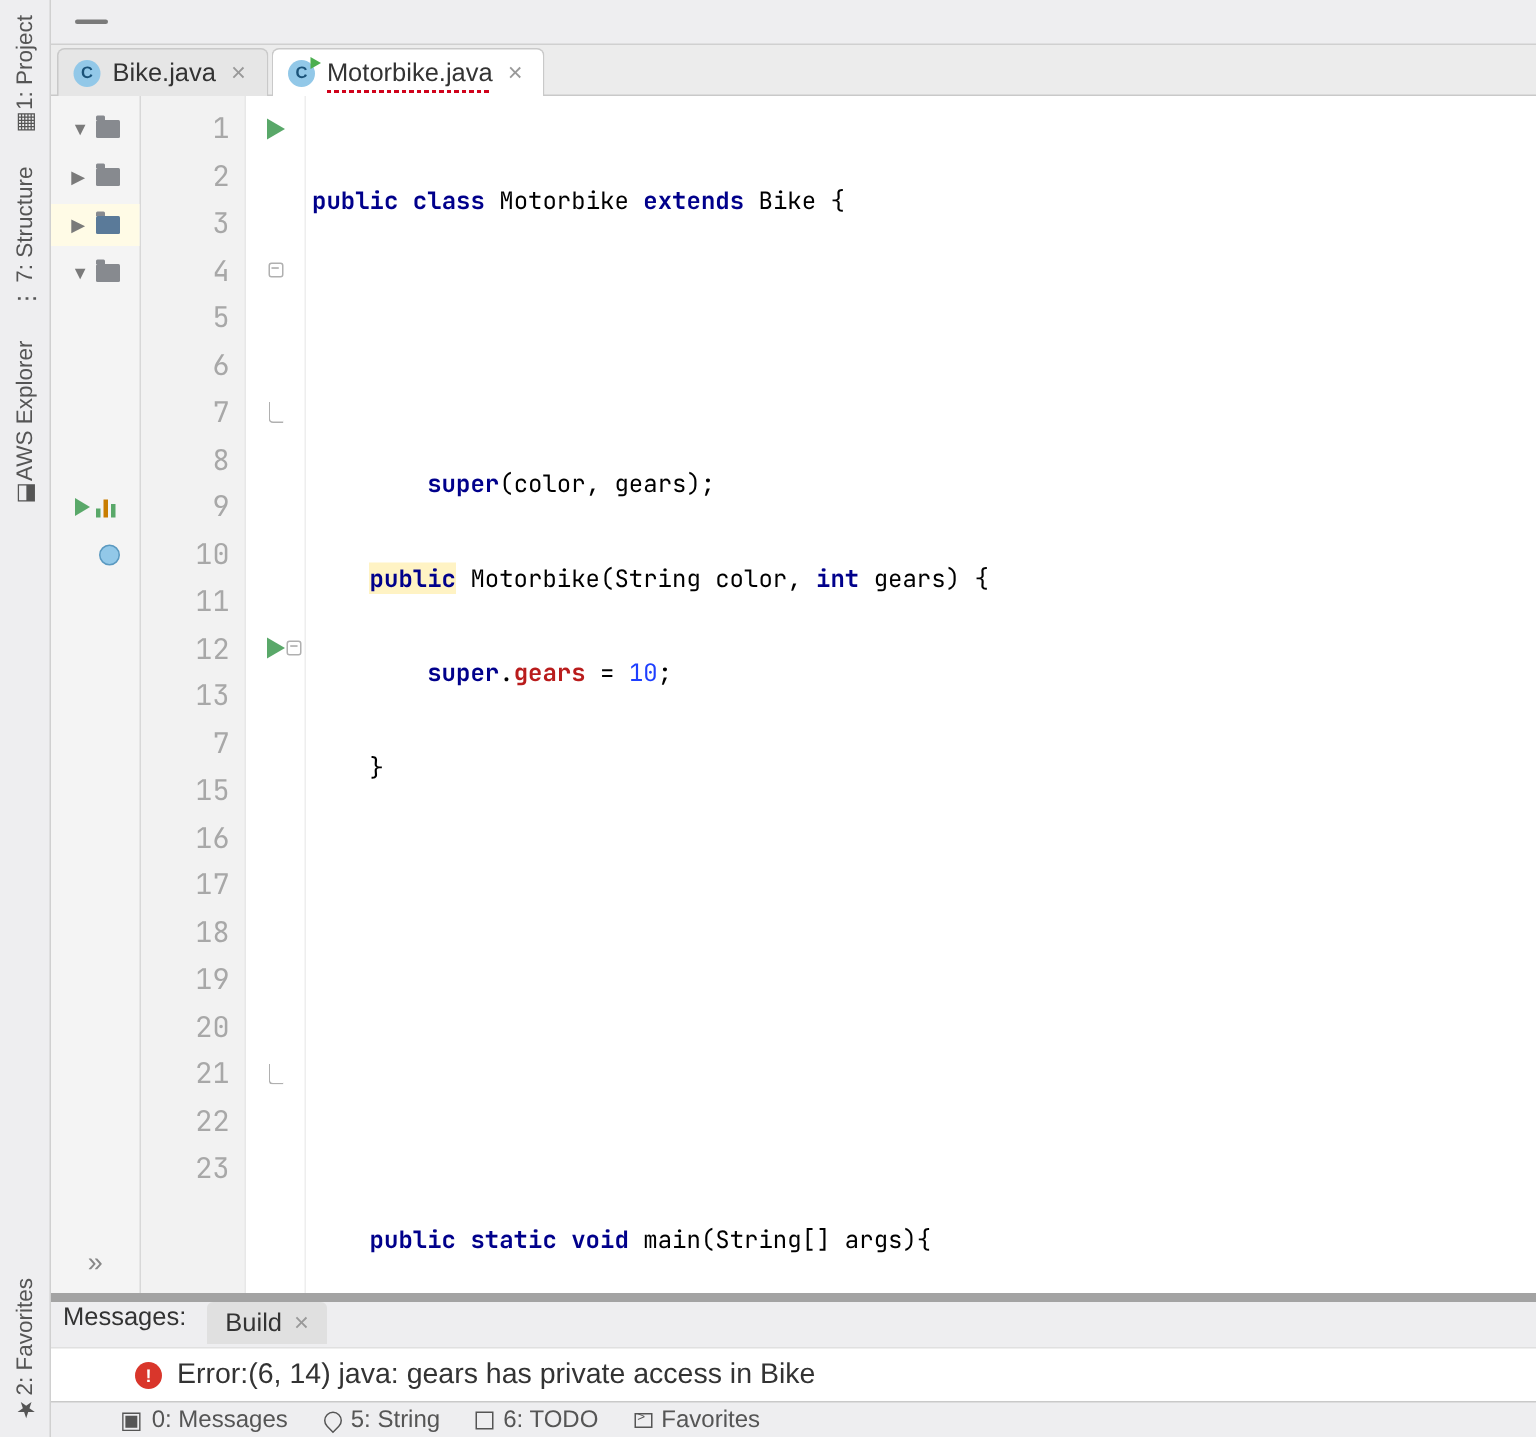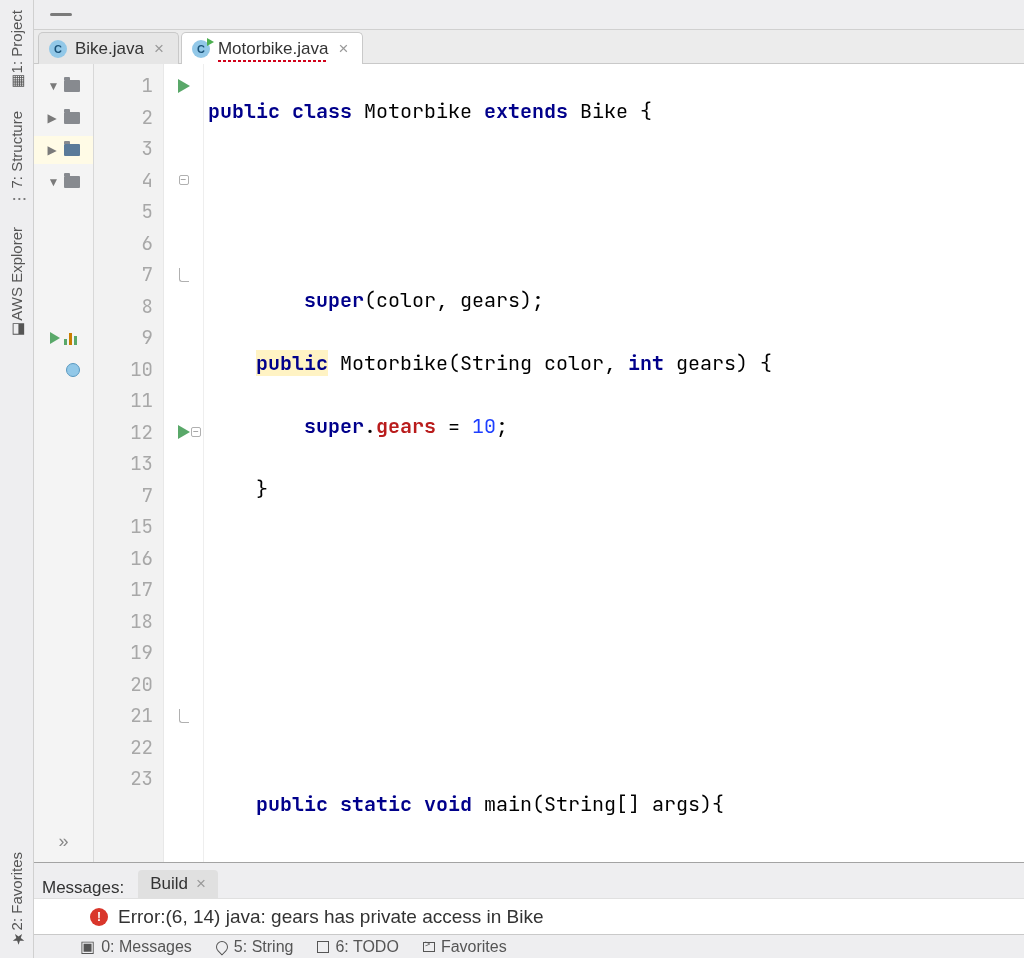--- a/index.html
+++ b/index.html
@@ -138,39 +138,39 @@
   .gln { height: 31.5px; text-align: right; padding-right: 10px; line-height:31.5px;}
   .gex { height: 31.5px; display:flex; align-items:center; justify-content:center; position:relative;}
   .run-tri{width:0;height:0;border-left:12px solid #59a869;border-top:7px solid transparent;border-bottom:7px solid transparent;}
   .fold-mark{width:10px;height:10px;border:1px solid #b0b0b0;background:#fff;border-radius:2px;}
   .fold-mark.open::after{content:"−";display:block;line-height:8px;font-size:10px;text-align:center;color:#888;}
   .fold-mark.close-br{width:10px;height:14px;border:none;border-left:1px solid #b0b0b0;border-bottom:1px solid #b0b0b0;border-radius:0 0 0 3px;background:transparent;}
 
   .code {
     flex: 1;
     font-family: "JetBrains Mono","Consolas","Menlo",monospace;
-    font-size: 20px;
+    font-size: 16px;
     line-height: 31.5px;
-    padding-top: 0;
+    padding-top: 22px;
     white-space: pre;
     overflow:hidden;
     position:relative;
   }
   .cl { height:31.5px; padding-left: 4px;}
   .kw { color: #00008b; font-weight: bold;}
   .num { color: #1e3fff;}
   .fld { color: #b91c1c; font-weight: bold;}
   .hl-yellow{ background:#fff3c4;}
 
   .messages-bar{
     height:36px;
-    border-top:1px solid #a3a3a3;
+    border-top:6px solid #a3a3a3;
     background:#eeeef0;
     display:flex;
-    align-items:flex-end;
+    align-items:flex-start;
     padding:0 8px;
     font-size:17px;
     color:#333;
     gap:14px;
   }
   .msg-tab{padding:4px 12px;background:#e0e0e0;border-radius:4px 4px 0 0;display:flex;align-items:center;gap:6px;}
   .error-line{
     height:36px;
     background:#fff;
     border-top:1px solid #e0e0e0;

